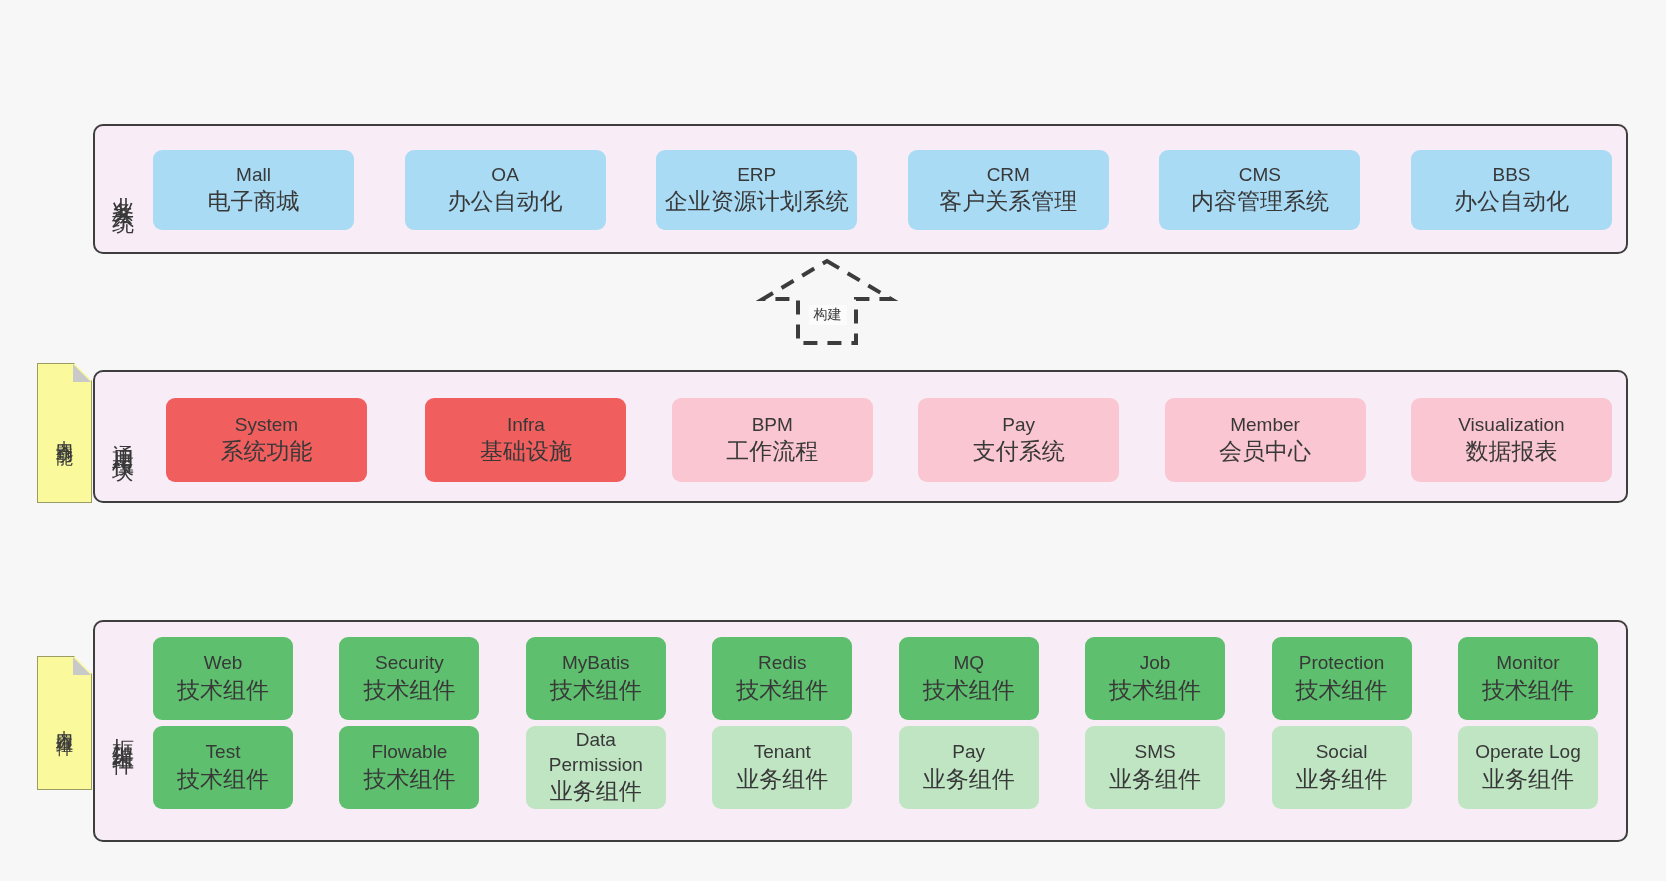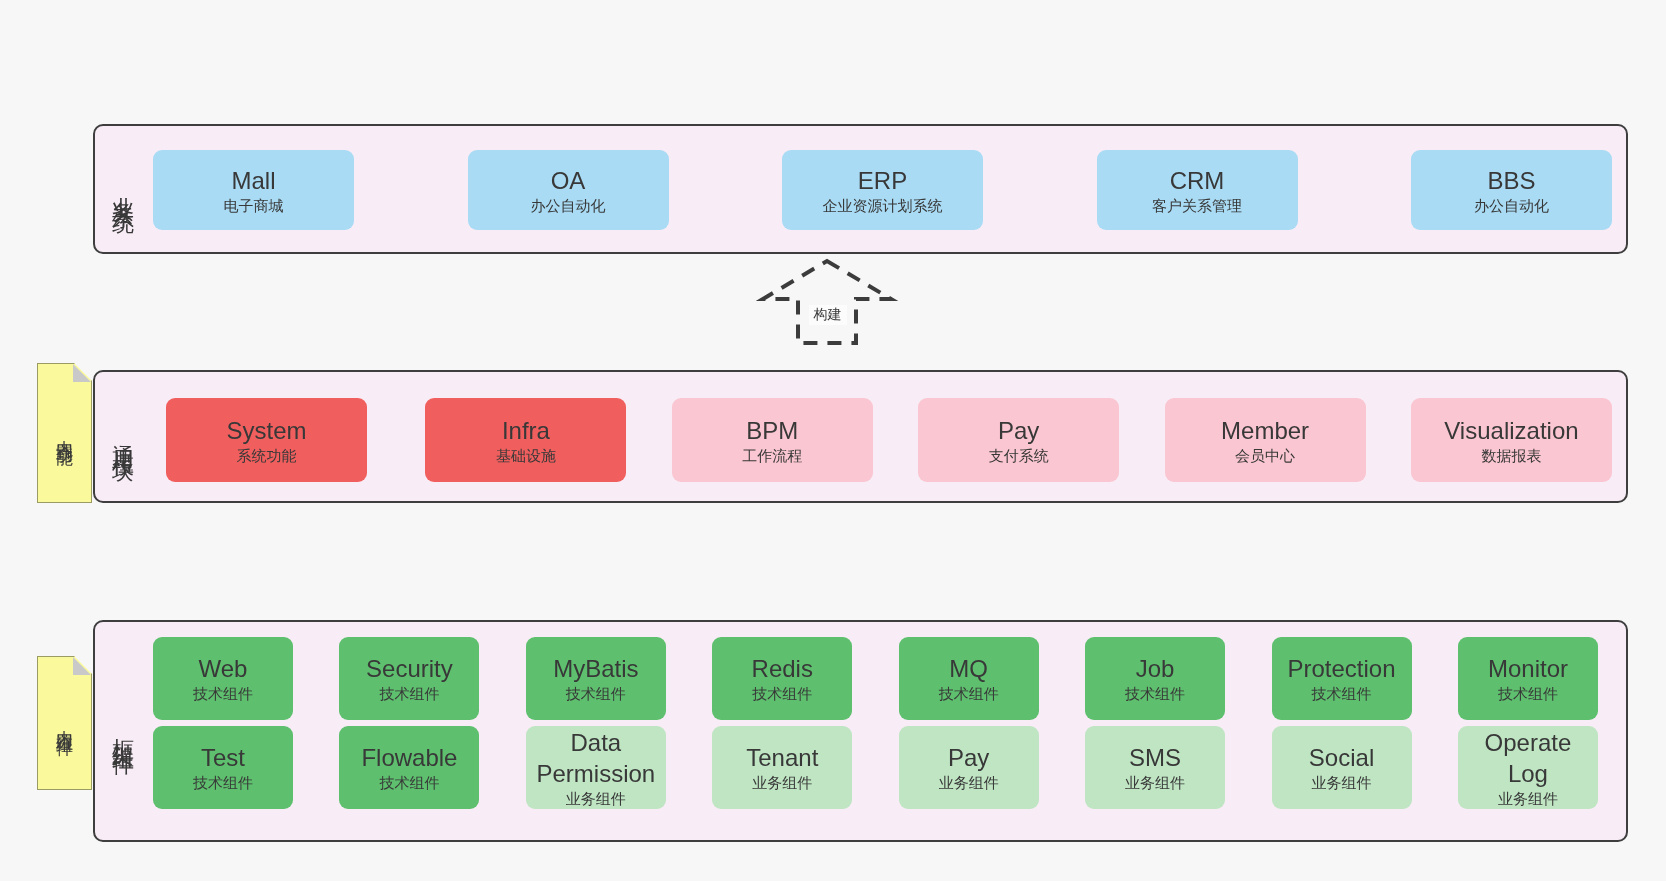--- a/index.html
+++ b/index.html
@@ -20,22 +20,22 @@
   .row-grid{right:28px;}
   #band-business .boxes-row{top:24px;height:80px;}
   #band-modules .boxes-row{top:26px;height:84px;}
   #band-components .boxes-row.row-1{top:15px;height:83px;}
   #band-components .boxes-row.row-2{top:104px;height:83px;}
 
   .box{border-radius:9px;display:flex;flex-direction:column;align-items:center;
        justify-content:center;text-align:center;line-height:1.3;box-sizing:border-box;padding:2px 4px;}
   .w201{width:201px;flex:0 0 201px;}
   .w140{width:140px;flex:0 0 140px;}
-  .box-name{font-size:24px;}
-  .box-desc{font-size:15px;}
+  .box-name{font-size:19px;}
+  .box-desc{font-size:23px;}
   .v-blue{background:var(--blue);}
   .v-red{background:var(--red);margin-left:13px;}
   .v-pink{background:var(--pink);}
   .v-green{background:var(--green);}
   .v-green-light{background:var(--green_light);}
 
   .sticky{position:absolute;left:37px;width:55px;background:var(--sticky);
         border:1px solid #9b9b64;box-sizing:border-box;
         clip-path:polygon(0 0,calc(100% - 18px) 0,100% 18px,100% 100%,0 100%);
         display:flex;align-items:center;justify-content:center;}
@@ -71,20 +71,24 @@
   </div>
         <div class="box v-blue w201">
     <div class="box-name">ERP</div>
     <div class="box-desc">企业资源计划系统</div>
   </div>
         <div class="box v-blue w201">
     <div class="box-name">CRM</div>
     <div class="box-desc">客户关系管理</div>
   </div>
         <div class="box v-blue w201">
+    <div class="box-name">CMS</div>
+    <div class="box-desc">内容管理系统</div>
+  </div>
+        <div class="box v-blue w201">
     <div class="box-name">BBS</div>
     <div class="box-desc">办公自动化</div>
   </div>
       </div>
   </section>
 
   <div class="arrow" id="arrow-build">
     <svg viewBox="0 0 135 88">
       <polygon points="67,3 131,41 96,41 96,85 38,85 38,41 3,41" fill="none" stroke="#3c3c3c" stroke-width="4" stroke-dasharray="14 10"></polygon>
     </svg>

